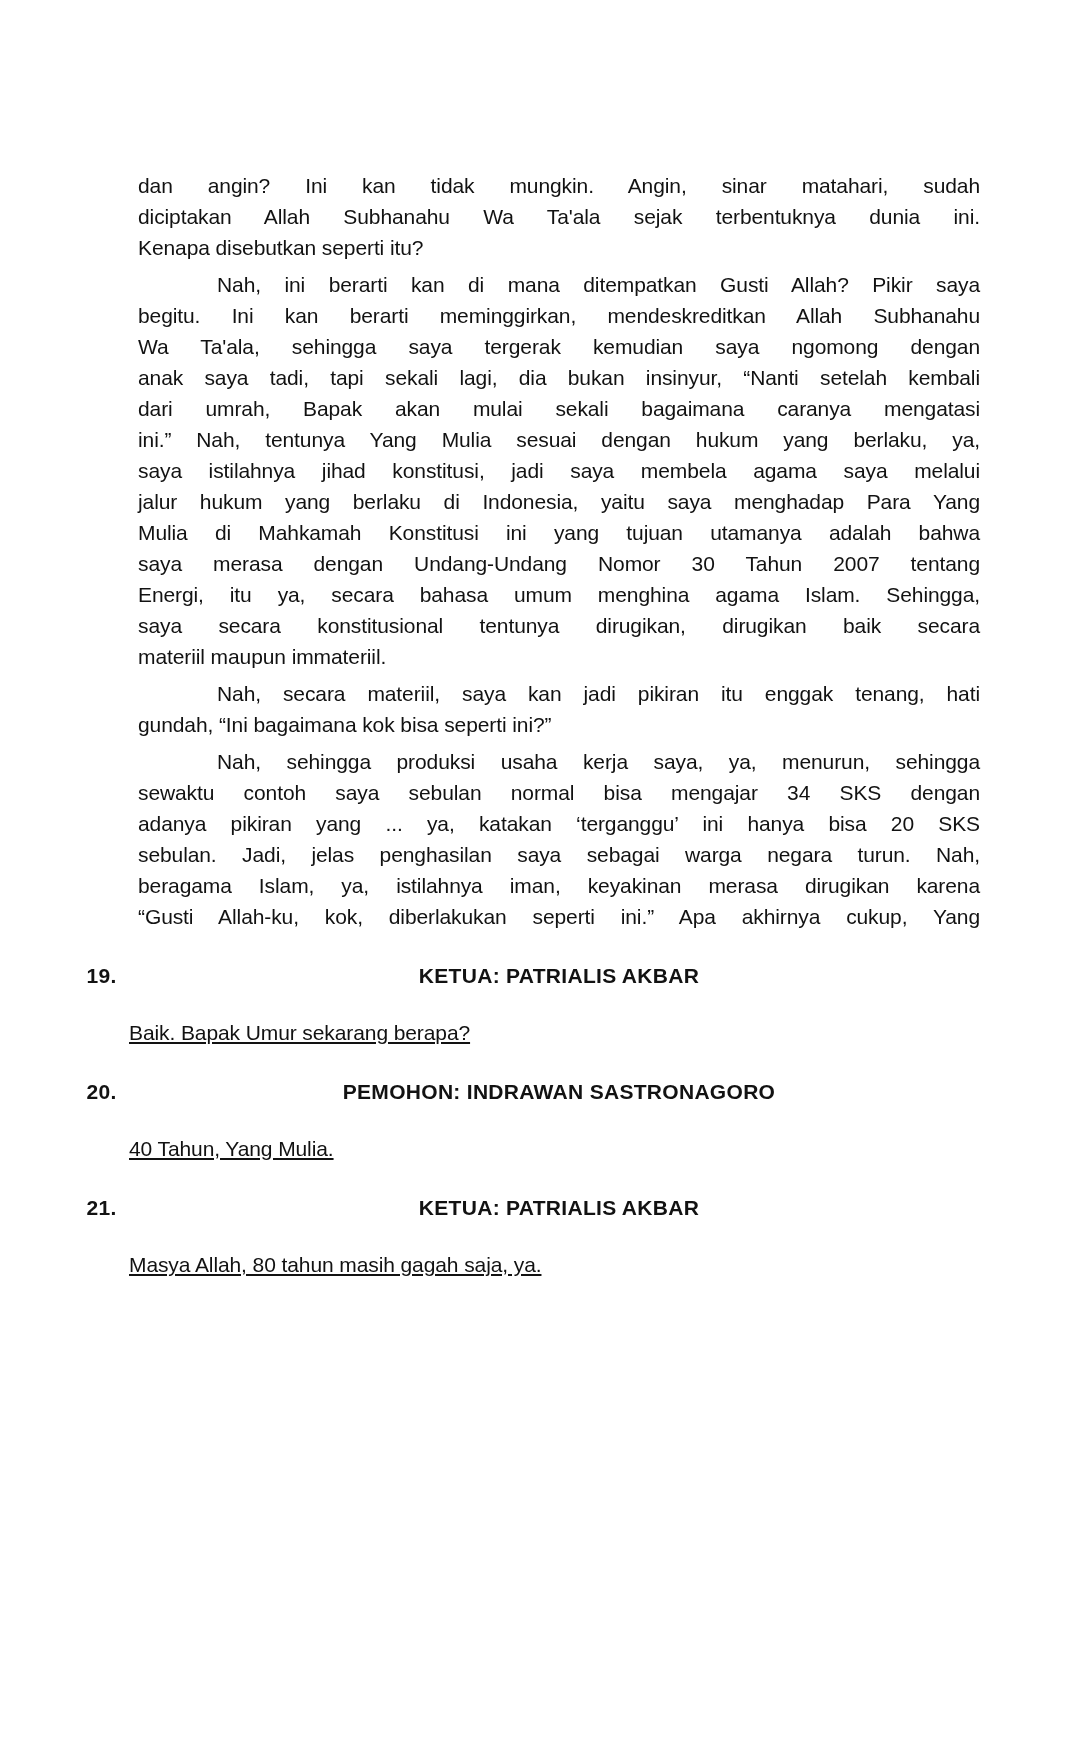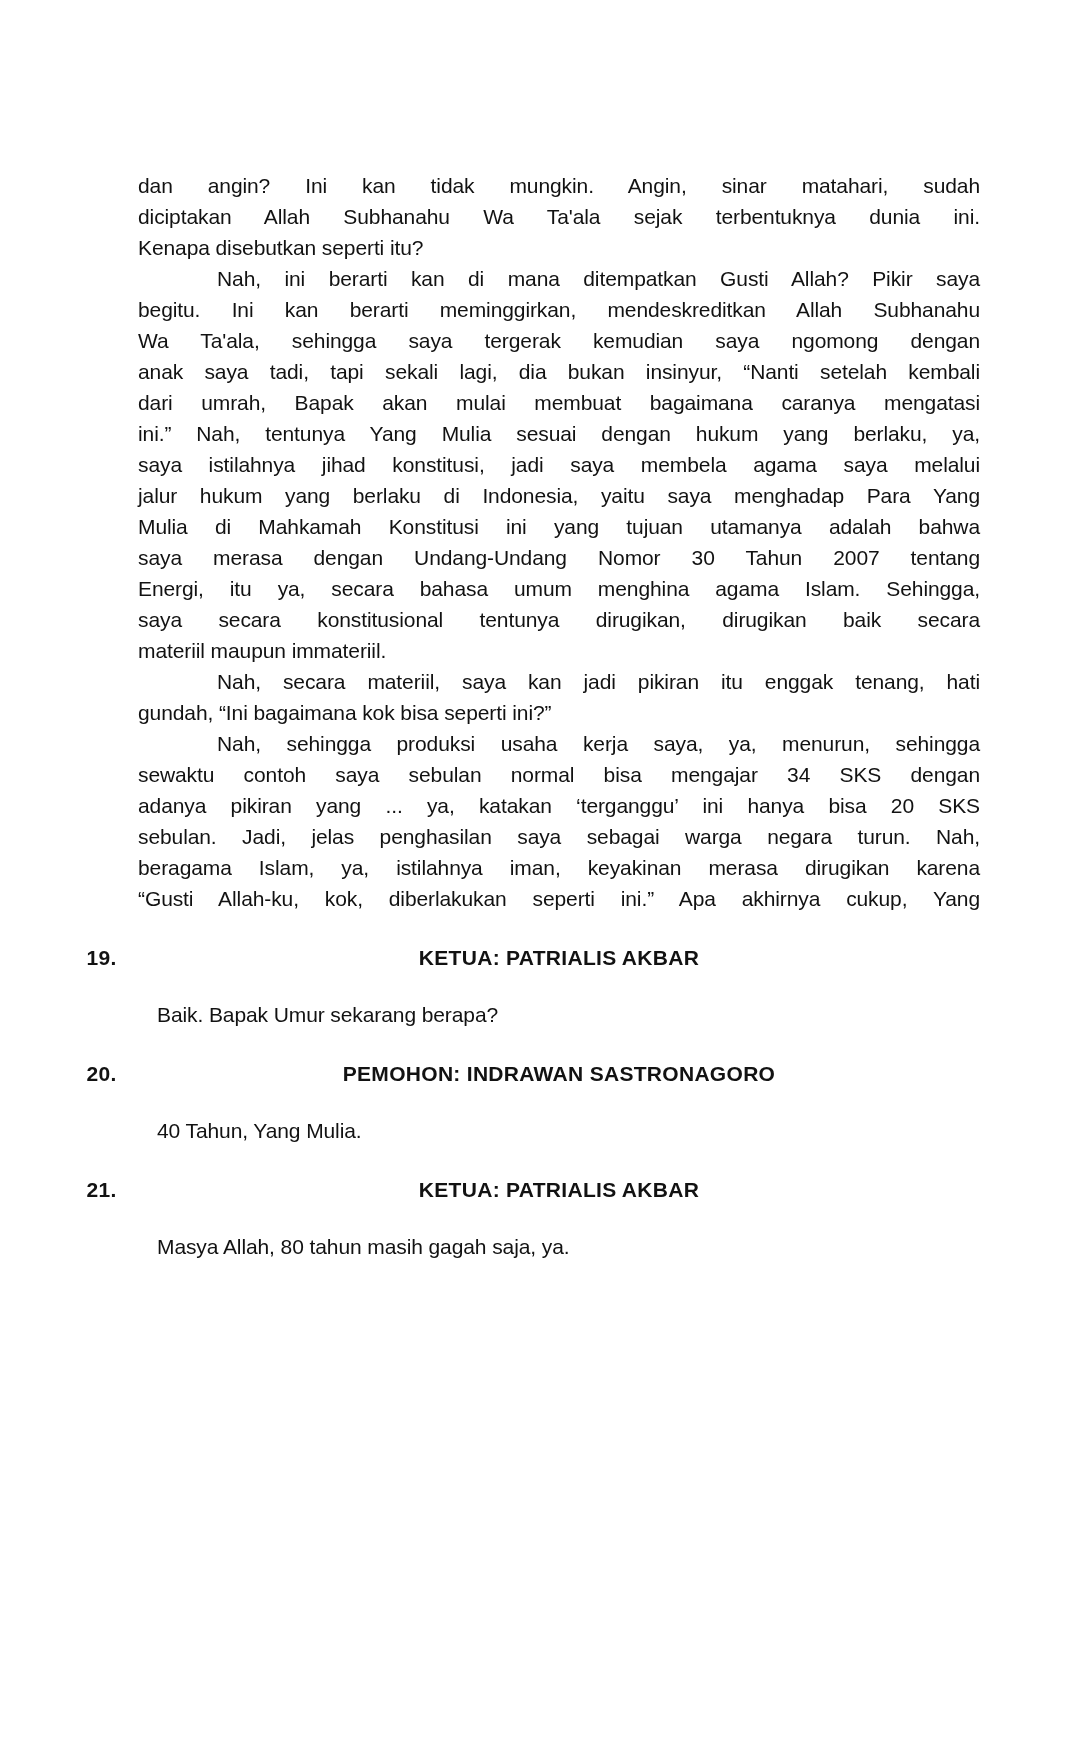--- a/index.html
+++ b/index.html
@@ -14,21 +14,21 @@
   }
   .doc {
     position: absolute;
     left: 138px;
     top: 170px;
     width: 842px;
     font-size: 21px;
     line-height: 31px;
   }
   .para { margin: 0; }
-  .para + .para { margin-top: 0; }
+  .para + .para { margin-top: 6px; }
   .tline {
     text-align: justify;
     text-align-last: justify;
     white-space: normal;
     letter-spacing: -0.1px;
   }
   .tline.lastline {
     text-align: right;
     text-align-last: left;
   }
@@ -39,23 +39,24 @@
     display: flex;
     font-weight: bold;
     letter-spacing: 0.3px;
     line-height: 31px;
     text-align: center;
   }
   .sec-num { width: 73px; flex: 0 0 73px; }
   .sec-label { flex: 1; }
   .speech {
     margin-top: 26px;
-    margin-left: 92px;
+    margin-left: 64px;
     line-height: 31px;
     letter-spacing: -0.1px;
+    text-decoration: underline;
   }
   .page-number {
     position: absolute;
     top: 1625px;
     left: 880px;
     width: 100px;
     text-align: right;
     font-size: 21px;
     line-height: 28px;
   }
@@ -69,21 +70,21 @@
         <div class="para">
           <div class="tline firstline">dan angin? Ini kan tidak mungkin. Angin, sinar matahari, sudah</div>
           <div class="tline">diciptakan Allah Subhanahu Wa Ta'ala sejak terbentuknya dunia ini.</div>
           <div class="tline lastline">Kenapa disebutkan seperti itu?</div>
         </div>
         <div class="para indented">
           <div class="tline firstline">Nah, ini berarti kan di mana ditempatkan Gusti Allah? Pikir saya</div>
           <div class="tline">begitu. Ini kan berarti meminggirkan, mendeskreditkan Allah Subhanahu</div>
           <div class="tline">Wa Ta'ala, sehingga saya tergerak kemudian saya ngomong dengan</div>
           <div class="tline">anak saya tadi, tapi sekali lagi, dia bukan insinyur, “Nanti setelah kembali</div>
-          <div class="tline">dari umrah, Bapak akan mulai membuat bagaimana caranya mengatasi</div>
+          <div class="tline">dari umrah, Bapak akan mulai sekali bagaimana caranya mengatasi</div>
           <div class="tline">ini.” Nah, tentunya Yang Mulia sesuai dengan hukum yang berlaku, ya,</div>
           <div class="tline">saya istilahnya jihad konstitusi, jadi saya membela agama saya melalui</div>
           <div class="tline">jalur hukum yang berlaku di Indonesia, yaitu saya menghadap Para Yang</div>
           <div class="tline">Mulia di Mahkamah Konstitusi ini yang tujuan utamanya adalah bahwa</div>
           <div class="tline">saya merasa dengan Undang-Undang Nomor 30 Tahun 2007 tentang</div>
           <div class="tline">Energi, itu ya, secara bahasa umum menghina agama Islam. Sehingga,</div>
           <div class="tline">saya secara konstitusional tentunya dirugikan, dirugikan baik secara</div>
           <div class="tline lastline">materiil maupun immateriil.</div>
         </div>
         <div class="para indented">

